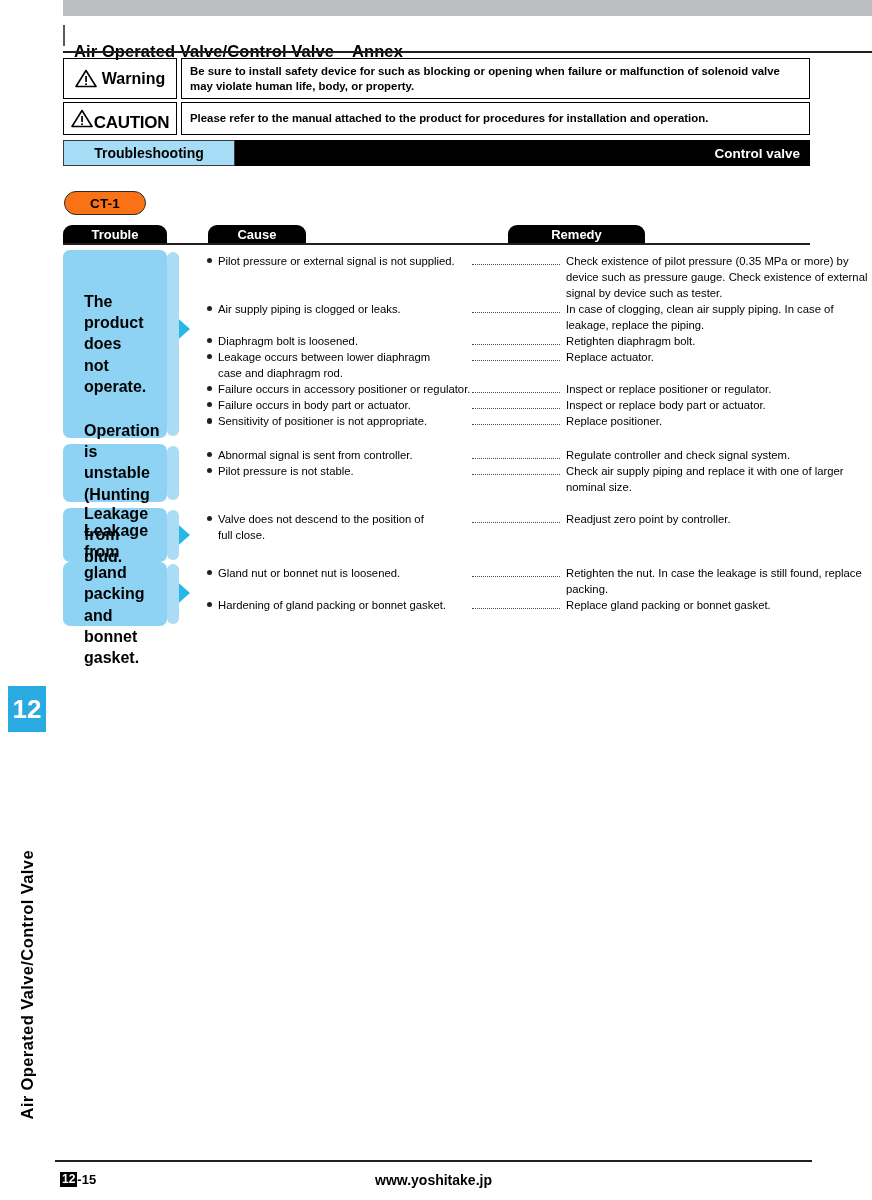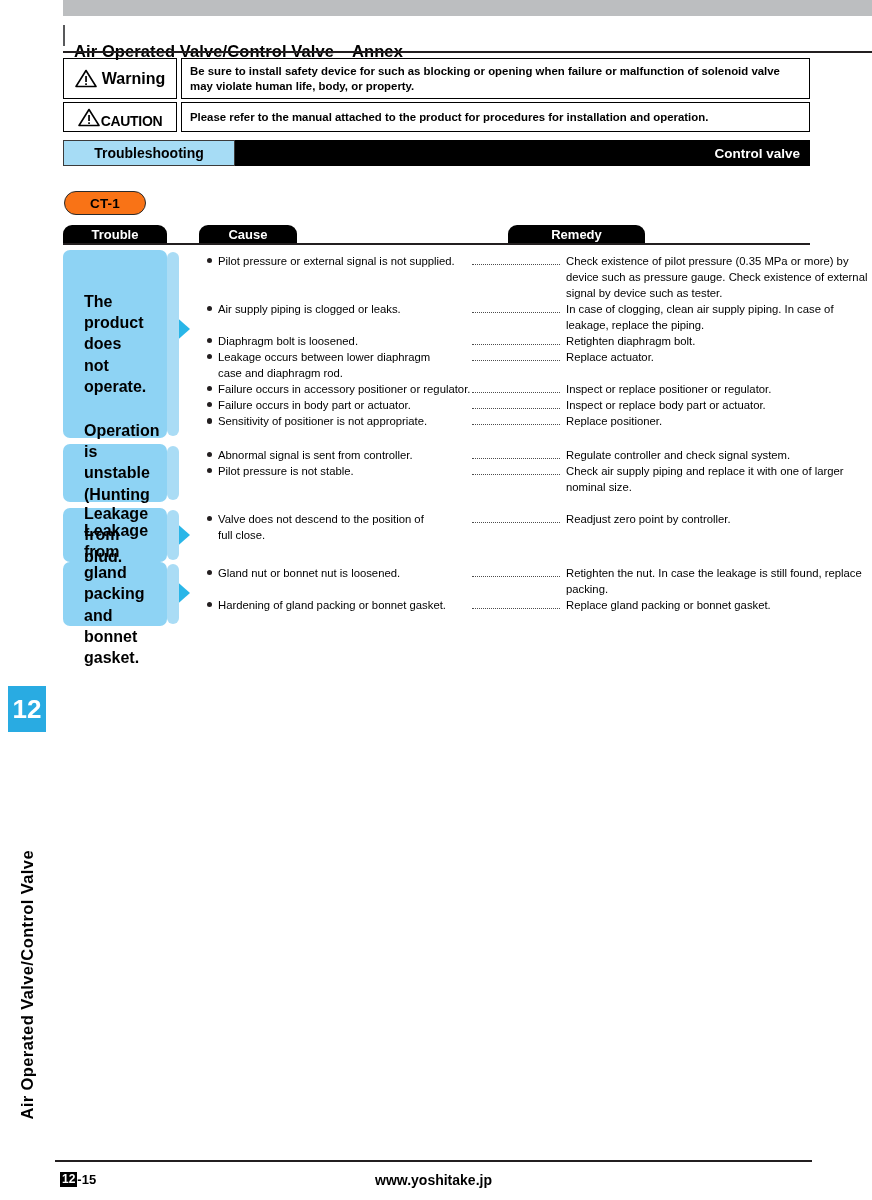--- a/index.html
+++ b/index.html
@@ -83,21 +83,21 @@
   .tri-icon {
     display: block;
     flex: 0 0 auto;
   }
   .notice-label-text {
     font-size: 16px;
     font-weight: bold;
     white-space: nowrap;
     line-height: 1;
   }
-  .notice-label.caution .notice-label-text { font-size: 14px; letter-spacing: -0.3px; margin-top: 8px; }
+  .notice-label.caution .notice-label-text { font-size: 17px; letter-spacing: -0.3px; margin-top: 8px; }
   .notice-body {
     flex: 1;
     border: 1.6px solid #000;
     box-sizing: border-box;
     margin-left: 4px;
     padding: 5px 7px 5px 8px;
     font-size: 11.4px;
     font-weight: bold;
     line-height: 1.28;
   }
@@ -173,21 +173,21 @@
     background: #000000;
     color: #ffffff;
     border-radius: 9px 9px 0 0;
     display: flex;
     align-items: center;
     justify-content: center;
     font-size: 13px;
     font-weight: bold;
   }
   .col-tab.trouble { left: 63px;  width: 104px; }
-  .col-tab.cause   { left: 199px; width: 98px; }
+  .col-tab.cause   { left: 208px; width: 98px; }
   .col-tab.remedy  { left: 508px; width: 137px; }
 
   
   .rows {
     position: absolute;
     left: 63px;
     top: 250px;
     width: 809px;
   }
   .trow {

